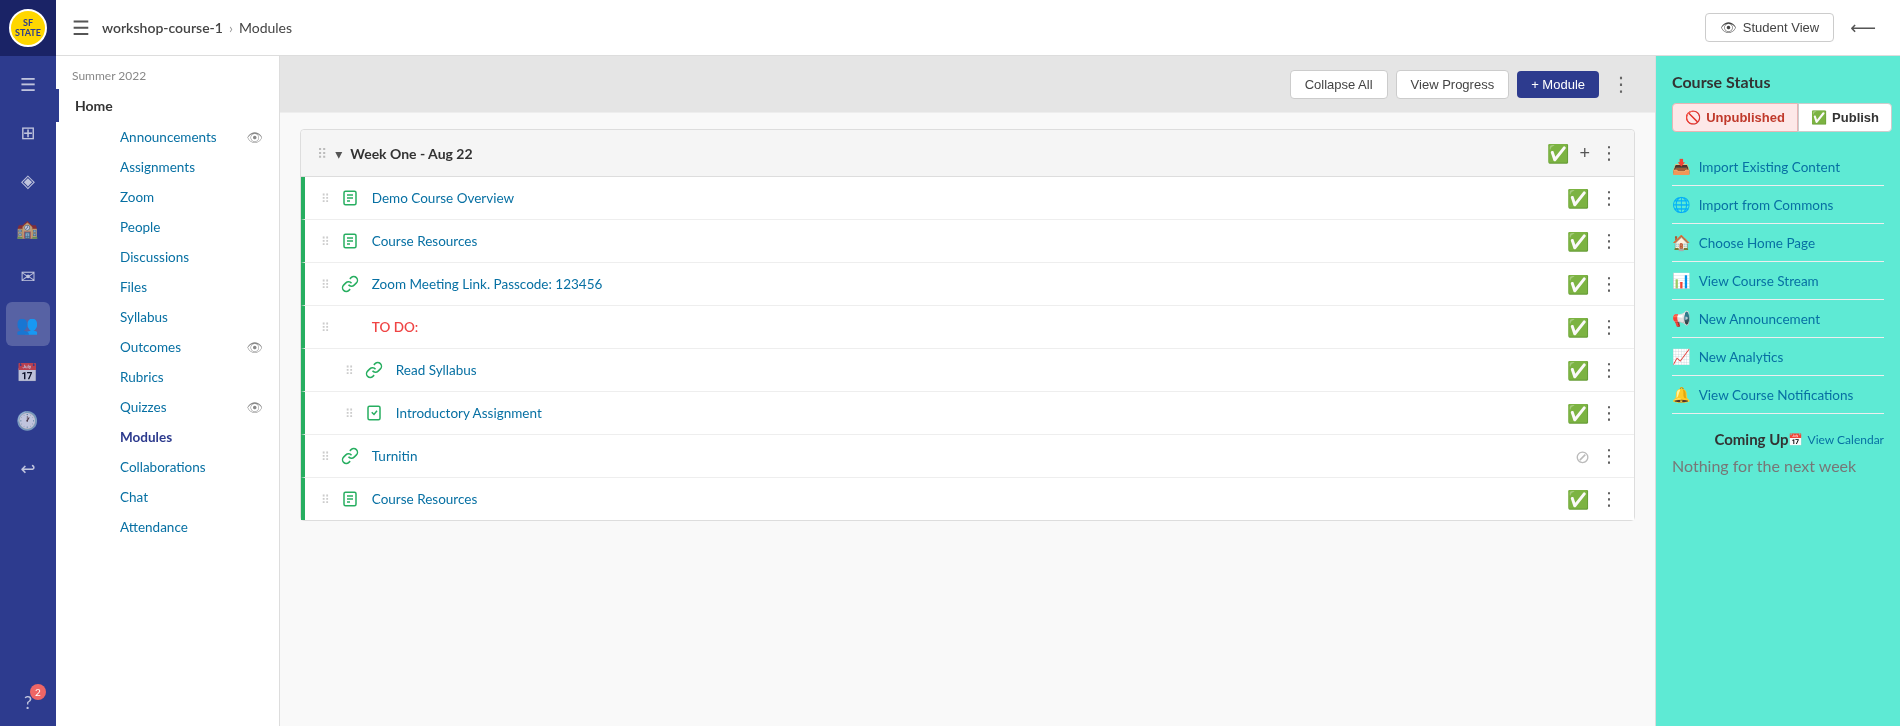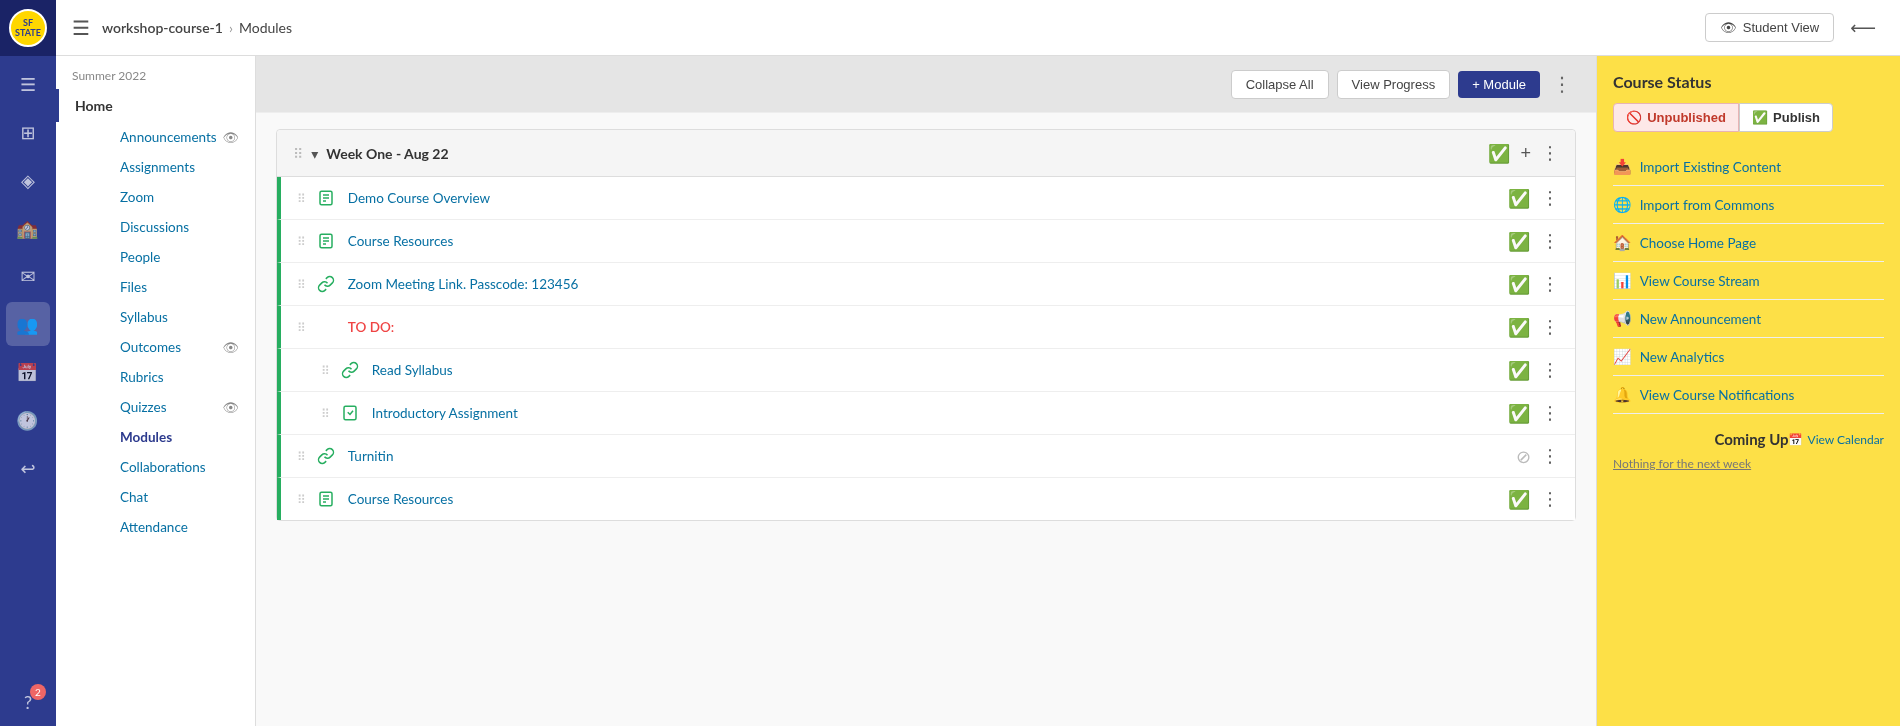--- a/index.html
+++ b/index.html
@@ -77,21 +77,21 @@
     }
     .collapse-icon-btn {
       background: none; border: none; cursor: pointer; font-size: 18px; color: #555; padding: 4px 8px;
     }
 
     
     .body-area { display: flex; flex: 1; overflow: hidden; }
 
     
     .left-nav {
-      width: 200px;
+      width: 224px;
       border-right: 1px solid #ddd;
       padding: 0;
       flex-shrink: 0;
       overflow-y: auto;
       background: #fff;
     }
     .left-nav .term-label {
       font-size: 12px; color: #888; padding: 12px 16px 6px;
     }
     .left-nav .home-link {
@@ -167,26 +167,26 @@
     .item-title { font-size: 13.5px; color: #0770a3; }
     .item-subtitle { font-size: 12px; color: #777; margin-top: 2px; }
     .item-right { display: flex; align-items: center; gap: 10px; margin-left: auto; }
     .item-check { color: #0a0; font-size: 18px; }
     .item-unpublished { color: #bbb; font-size: 18px; }
     .item-three-dots { background: none; border: none; cursor: pointer; font-size: 18px; color: #555; }
     .left-border-green { border-left: 4px solid #27ae60; }
 
     
     .right-sidebar {
-      width: 304px;
+      width: 245px;
       border-left: 1px solid #ddd;
       padding: 16px;
       flex-shrink: 0;
       overflow-y: auto;
-      background: #fde047;
+      background: #5eead4;
     }
     .course-status-title { font-size: 16px; font-weight: bold; color: #333; margin-bottom: 12px; }
     .status-buttons { display: flex; gap: 0; margin-bottom: 16px; }
     .status-btn-unpublished {
       display: flex; align-items: center; gap: 5px;
       padding: 6px 12px; font-size: 13px;
       background: #fde8e8; color: #c0392b; border: 1px solid #e8b4b4;
       border-radius: 4px 0 0 4px; cursor: pointer; font-weight: 600;
     }
     .status-btn-publish {
@@ -199,21 +199,21 @@
       display: flex; align-items: center; gap: 8px;
       padding: 9px 0; border-bottom: 1px solid #eee;
       color: #0770a3; cursor: pointer; font-size: 13.5px;
     }
     .sidebar-action:last-of-type { border-bottom: none; }
     .sidebar-action-icon { font-size: 15px; color: #555; }
     .coming-up-section { margin-top: 16px; }
     .coming-up-header { display: flex; align-items: center; justify-content: flex-end; margin-bottom: 8px; }
     .coming-up-title { font-size: 15px; font-weight: bold; color: #333; }
     .view-calendar-link { font-size: 12px; color: #0770a3; cursor: pointer; display: flex; align-items: center; gap: 4px; }
-    .nothing-text { font-size: 12px; color: #777; text-decoration: underline; }
+    .nothing-text { font-size: 16px; color: #777; }
   </style>
 </head>
 <body>
 
 <div class="icon-sidebar">
   <div class="logo">
     <div class="logo-circle">SF<br>STATE</div>
   </div>
   <div class="nav-icon">☰</div>
   <div class="nav-icon">⊞</div>
@@ -257,24 +257,24 @@
         <span>Announcements</span>
         <span class="nav-item-icon">👁</span>
       </a>
       <a class="nav-item">
         <span>Assignments</span>
       </a>
       <a class="nav-item">
         <span>Zoom</span>
       </a>
       <a class="nav-item">
+        <span>People</span>
+      </a>
+      <a class="nav-item">
         <span>Discussions</span>
-      </a>
-      <a class="nav-item">
-        <span>People</span>
       </a>
       <a class="nav-item">
         <span>Files</span>
       </a>
       <a class="nav-item">
         <span>Syllabus</span>
       </a>
       <a class="nav-item">
         <span>Outcomes</span>
         <span class="nav-item-icon">👁</span>

